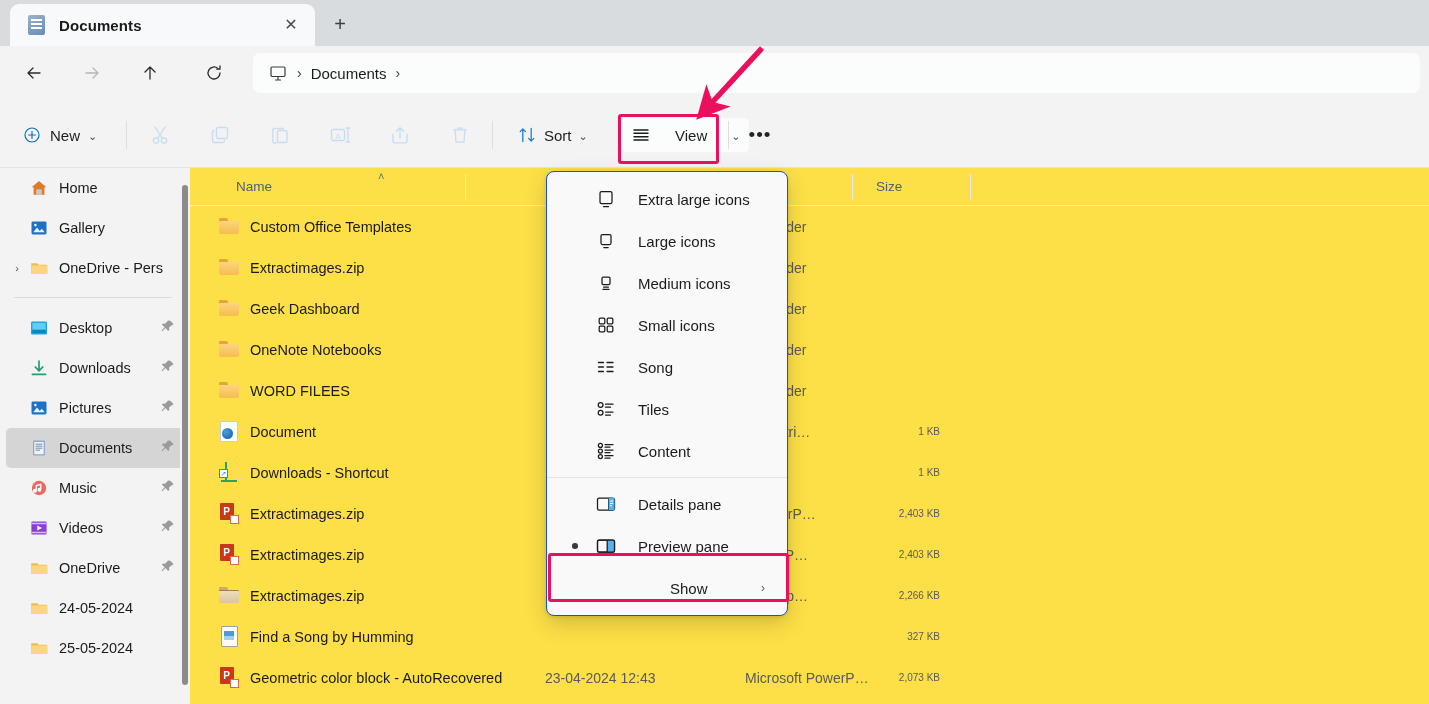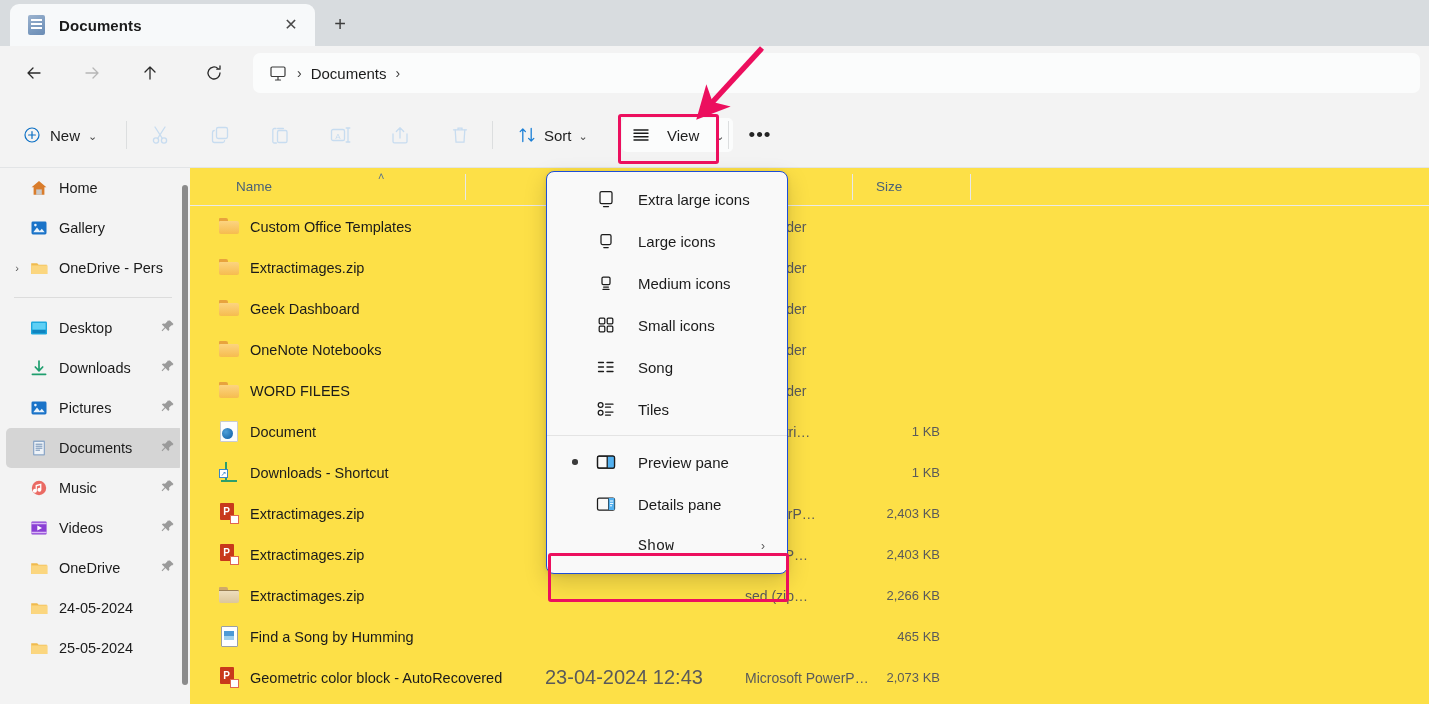--- a/index.html
+++ b/index.html
@@ -115,21 +115,21 @@
     position: absolute; top: 20px; width: 1px; height: 28px;
     background: #dcdedf;
   }
   .chev {
     display: inline-block;
     color: #4a4a4a; font-size: 11px; line-height: 1;
     transform: translateY(1px);
   }
   .tb-sort { left: 510px; padding: 0 7px; gap: 7px; }
   .tb-view {
-    left: 622px; padding: 8px 9px; gap: 16px;
+    left: 622px; padding: 8px 9px; gap: 24px;
     background: #fbfcfc; border-radius: 5px;
   }
   .tb-more {
     position: absolute; left: 740px; top: 17px;
     width: 40px; height: 34px;
     display: flex; align-items: center; justify-content: center;
     color: #242424; font-size: 19px; letter-spacing: 1px;
   }
 
   
@@ -205,25 +205,25 @@
     display: flex; align-items: center;
     font-size: 14.5px; color: #1b1b1b;
     white-space: nowrap;
   }
   .row-icon {
     position: absolute; left: 28px; top: 10px;
     width: 22px; height: 20px;
     display: flex; align-items: center; justify-content: center;
   }
   .row-name { position: absolute; left: 60px; }
-  .row-date { position: absolute; left: 355px; color: #5a5a5a; font-size: 20px; }
+  .row-date { position: absolute; left: 355px; color: #5a5a5a; font-size: 14px; }
   .row-type { position: absolute; left: 555px; color: #5a5a5a; font-size: 14px; }
   .row-size {
     position: absolute; left: 660px; width: 90px; text-align: right;
-    color: #5a5a5a; font-size: 13px;
+    color: #5a5a5a; font-size: 10px;
   }
 
   
   .ico-folder {
     width: 20px; height: 16px; position: relative;
   }
   .ico-folder::before {
     content:""; position:absolute; left:0; top:0; width:9px; height:4px;
     background:#e8a33d; border-radius:1px 2px 0 0;
   }
@@ -322,21 +322,21 @@
     color: #1b1b1b;
   }
   .menu-label { flex: 1; }
   .menu-sep {
     height: 1px; background: #e4e4e4; margin: 5px 0;
   }
   .menu-submenu-arrow {
     position: absolute; right: 18px; top: 14px;
     color: #5a5a5a; font-size: 12px;
   }
-  .menu-item.show-item .menu-label { margin-left: 87px; font-family: Liberation Mono, monospace; }
+  .menu-item.show-item .menu-label { margin-left: 119px; }
 
   
   .hl-box {
     position: absolute;
     border: 3.5px solid #ec0f5e;
     border-radius: 3px;
     pointer-events: none;
   }
   .hl-view { left: 618px; top: 114px; width: 101px; height: 50px; }
   .hl-preview { left: 548px; top: 553px; width: 241px; height: 49px; }
@@ -730,21 +730,21 @@
           <span class="row-type">sed (zip…</span>
           <span class="row-size">2,266 KB</span>
         </div>
         <div class="row">
           <span class="row-icon">
             <div class="ico-imgdoc"></div>
           </span>
           <span class="row-name">Find a Song by Humming</span>
           <span class="row-date"></span>
           <span class="row-type"></span>
-          <span class="row-size">465 KB</span>
+          <span class="row-size">327 KB</span>
         </div>
         <div class="row">
           <span class="row-icon">
             <div class="ico-ppt">
               <div class="sheet">P</div>
               <div class="corner"></div>
             </div>
           </span>
           <span class="row-name">Geometric color block  -  AutoRecovered</span>
           <span class="row-date">23-04-2024 12:43</span>
@@ -804,43 +804,54 @@
       <div class="menu-item">
         <span class="menu-icon">
           <svg width="22" height="22" viewBox="0 0 22 22" fill="none" stroke="currentColor" stroke-width="1.25">
             <circle cx="5.6" cy="7" r="2.4"></circle>
             <circle cx="5.6" cy="14.8" r="2.4"></circle>
             <path d="M10.5 6.2h7.5M10.5 9.2h5M10.5 14h7.5M10.5 17h5" stroke-linecap="round"></path>
           </svg>
         </span>
         <span class="menu-label">Tiles</span>
       </div>
+      <div class="menu-item">
+        <span class="menu-icon">
+          <svg width="22" height="22" viewBox="0 0 22 22" fill="none" stroke="currentColor" stroke-width="1.25">
+            <circle cx="5.4" cy="5.4" r="2"></circle>
+            <circle cx="5.4" cy="11" r="2"></circle>
+            <circle cx="5.4" cy="16.6" r="2"></circle>
+            <path d="M10 4.5h8M10 7h5M10 10.1h8M10 12.6h5M10 15.7h8M10 18.2h5" stroke-linecap="round"></path>
+          </svg>
+        </span>
+        <span class="menu-label">Content</span>
+      </div>
       <div class="menu-sep"></div>
+      <div class="menu-item">
+        <span class="menu-icon">
+          <svg width="22" height="22" viewBox="0 0 22 22" fill="none" stroke="#1b1b1b" stroke-width="1.25">
+            <rect x="2.5" y="5" width="17" height="12" rx="1.6"></rect>
+            <path d="M13.6 5v12"></path>
+            <rect x="13.6" y="5" width="5.9" height="12" fill="#53b1f0" stroke="none"></rect>
+            <path d="M15 8h3.2M15 10.4h3.2M15 12.8h2" stroke="#fff" stroke-width="1"></path>
+          </svg>
+        </span>
+        <span class="menu-label">Details pane</span>
+      </div>
       <div class="menu-item">
         <span class="menu-bullet"></span>
         <span class="menu-icon">
           <svg width="22" height="22" viewBox="0 0 22 22" fill="none" stroke="#1b1b1b" stroke-width="1.25">
             <rect x="2.5" y="5" width="17" height="12" rx="1.6"></rect>
             <rect x="12.2" y="5" width="7.3" height="12" fill="#53b1f0" stroke="none"></rect>
             <rect x="2.5" y="5" width="17" height="12" rx="1.6"></rect>
             <path d="M12.2 5v12"></path>
           </svg>
         </span>
         <span class="menu-label">Preview pane</span>
-      </div>
-      <div class="menu-item">
-        <span class="menu-icon">
-          <svg width="22" height="22" viewBox="0 0 22 22" fill="none" stroke="#1b1b1b" stroke-width="1.25">
-            <rect x="2.5" y="5" width="17" height="12" rx="1.6"></rect>
-            <path d="M13.6 5v12"></path>
-            <rect x="13.6" y="5" width="5.9" height="12" fill="#53b1f0" stroke="none"></rect>
-            <path d="M15 8h3.2M15 10.4h3.2M15 12.8h2" stroke="#fff" stroke-width="1"></path>
-          </svg>
-        </span>
-        <span class="menu-label">Details pane</span>
       </div>
       <div class="menu-item show-item">
         <span class="menu-label">Show</span>
         <span class="menu-submenu-arrow">›</span>
       </div>
     </div>
 
   <div class="hl-box hl-view"></div>
   <div class="hl-box hl-preview"></div>
   <svg class="arrow-svg" width="90" height="85" viewBox="0 0 90 85">

